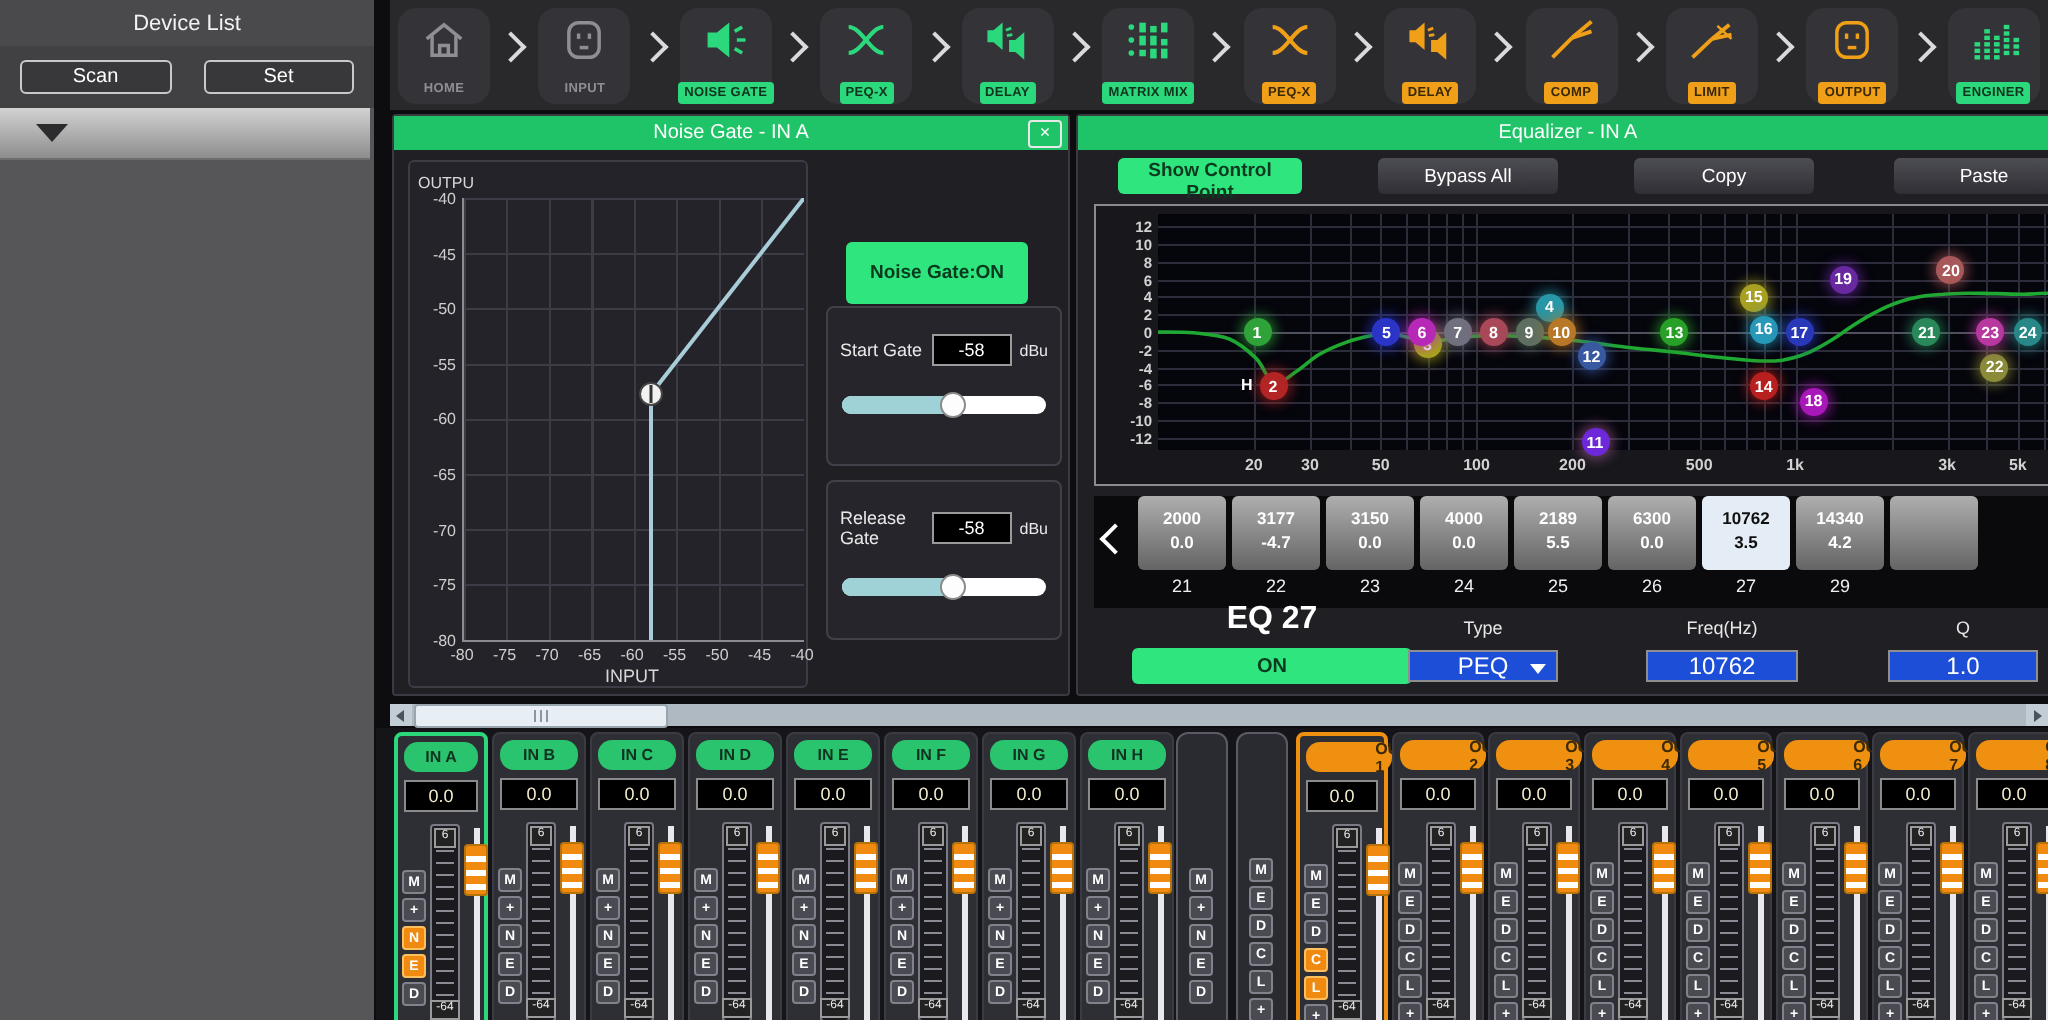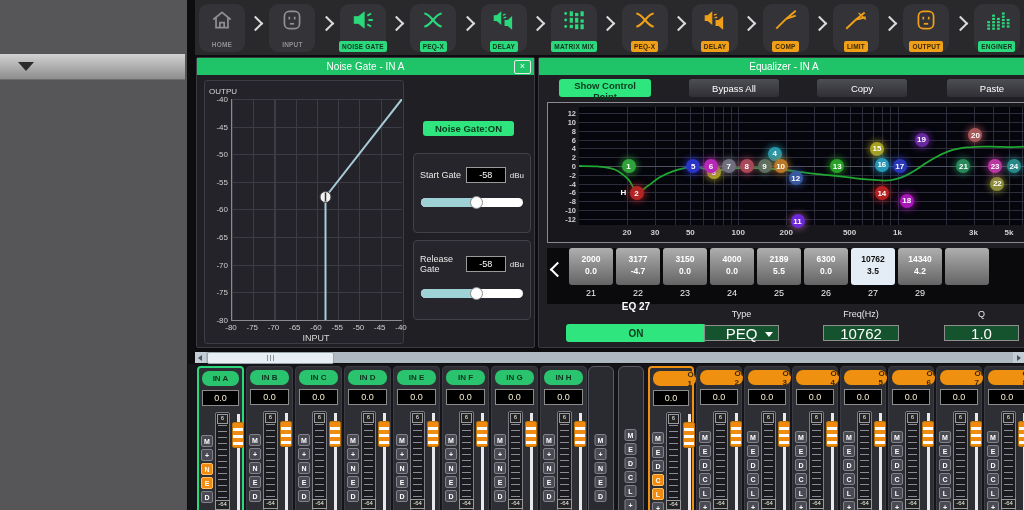--- a/index.html
+++ b/index.html
@@ -34,21 +34,21 @@
   .ng{left:8px;top:57px;width:339px;height:291px;}
   .ng-graph{position:absolute;left:7px;top:22px;width:198px;height:262px;background:#232329;border:1px solid #3c3c45;border-radius:3px;}
   .ng-ylab{position:absolute;left:4px;top:6px;font-size:8px;color:#d8d8d8;}
   .ng-tick{position:absolute;font-size:8px;color:#cfcfcf;}
   .ng-yt{left:0;width:23px;text-align:right;}
   .ng-xt{top:242px;width:22px;text-align:center;}
   .ng-plot{position:absolute;left:26px;top:18px;width:170px;height:221px;border-left:1px solid #8a8a92;border-bottom:1px solid #8a8a92;
     background-image:repeating-linear-gradient(to right,#3c3c46 0 1px,transparent 1px 21.25px),repeating-linear-gradient(to bottom,#3c3c46 0 1px,transparent 1px 27.6px);}
   .ng-plot svg{position:absolute;inset:0;width:100%;height:100%;}
   .ng-xaxis-name{position:absolute;top:252px;left:26px;width:170px;text-align:center;font-size:9px;color:#d8d8d8;}
-  .ng-power{position:absolute;left:226px;top:63px;width:91px;height:15px;background:#2ee57e;border:none;border-radius:3px;color:#093a1e;font-size:9.5px;font-weight:bold;font-family:inherit;}
+  .ng-power{position:absolute;left:226px;top:63px;width:91px;height:31px;background:#2ee57e;border:none;border-radius:3px;color:#093a1e;font-size:9.5px;font-weight:bold;font-family:inherit;}
   .ng-group{position:absolute;left:216px;width:118px;height:80px;border:1px solid #41414a;border-radius:4px;background:#25252b;box-sizing:border-box;}
   .ng-group.g1{top:95px;} .ng-group.g2{top:182px;}
   .ng-row{display:flex;align-items:center;gap:4px;padding:13px 6px 0;}
   .ng-lbl{flex:1;font-size:9px;color:#eaeaea;}
   .ng-val{width:38px;height:14px;background:#000;border:1px solid #9a9a9a;color:#fff;font-size:9px;text-align:center;line-height:14px;}
   .ng-unit{font-size:8px;color:#eaeaea;}
   .ng-slider{position:relative;margin:15px 7px 0;height:9px;background:#fff;border-radius:5px;}
   .ng-slider .fill{position:absolute;left:0;top:0;bottom:0;background:#9fd2d6;border-radius:5px;}
   .ng-slider .knob{position:absolute;top:-2.5px;width:13px;height:13px;margin-left:-7px;background:#fdfdfd;border:1px solid #8a8a8a;border-radius:50%;box-sizing:border-box;}
   
@@ -66,24 +66,24 @@
   .eq-curve{position:absolute;inset:0;width:100%;height:100%;overflow:visible;}
   .eq-pt{position:absolute;width:14px;height:14px;margin:-7px 0 0 -7px;border-radius:50%;color:#fff;font-size:8px;font-weight:bold;
          display:flex;align-items:center;justify-content:center;}
   .eq-pt .pfx{position:absolute;left:-9px;top:2px;color:#fff;}
   .eq-bands{position:absolute;left:8px;top:190px;width:484px;height:56px;background:#0a0a0d;display:flex;align-items:flex-start;overflow:hidden;}
   .bands-arrow{flex:none;width:9px;height:9px;border-left:2px solid #fff;border-bottom:2px solid #fff;transform:rotate(45deg);margin:16px 6px 0 5px;}
   .band-col{flex:none;width:44px;margin-right:3px;}
   .band-cell{height:37px;border-radius:3px;background:linear-gradient(#aeaeae,#646464);color:#fff;font-size:8.5px;font-weight:bold;text-align:center;padding-top:5px;box-sizing:border-box;line-height:12px;}
   .band-cell.sel{background:#e4edf5;color:#101010;}
   .band-num{height:14px;color:#efefef;font-size:9px;text-align:center;padding-top:3px;}
-  .eq-name{position:absolute;left:27px;top:243px;width:140px;text-align:center;color:#fff;font-size:10px;font-weight:bold;}
+  .eq-name{position:absolute;left:27px;top:243px;width:140px;text-align:center;color:#fff;font-size:16px;font-weight:bold;}
   .eq-on{position:absolute;left:27px;top:266px;width:140px;height:18px;background:#2ee57e;border:none;border-radius:3px;color:#0c3a1e;font-size:10px;font-weight:bold;font-family:inherit;}
   .eq-param-lbl{position:absolute;top:251px;text-align:center;color:#e8e8e8;font-size:9px;}
-  .eq-param-box{position:absolute;top:267px;height:16px;background:#14532d;border:1px solid #8e8e8e;color:#fff;font-size:15px;display:flex;align-items:center;justify-content:center;box-sizing:border-box;}
+  .eq-param-box{position:absolute;top:267px;height:16px;background:#1d4ed8;border:1px solid #8e8e8e;color:#fff;font-size:12px;display:flex;align-items:center;justify-content:center;box-sizing:border-box;}
   .dd-arrow{position:absolute;right:5px;top:6px;width:0;height:0;border-left:4px solid transparent;border-right:4px solid transparent;border-top:5px solid #fff;}
   
   .hscroll{position:absolute;left:7px;top:352px;width:829px;height:11px;background:#aeb9c2;}
   .hs-arrow{position:absolute;top:0;width:11px;height:11px;background:#c3cdd5;}
   .hs-arrow.l{left:0;} .hs-arrow.r{right:0;}
   .hs-arrow span{position:absolute;left:3px;top:2.5px;width:0;height:0;border-top:3px solid transparent;border-bottom:3px solid transparent;}
   .hs-arrow.l span{border-right:4px solid #4a545c;}
   .hs-arrow.r span{border-left:4px solid #4a545c;left:4px;}
   .hs-thumb{position:absolute;left:12px;top:0;width:125px;height:10px;background:#e7eef4;border:1px solid #99a5ad;border-radius:2px;}
   .hs-thumb::after{content:"";position:absolute;left:50%;top:2px;bottom:2px;width:8px;margin-left:-4px;background:repeating-linear-gradient(to right,#8a96a0 0 1px,transparent 1px 3px);}
@@ -108,20 +108,27 @@
   .ftrack{position:absolute;left:5px;top:0;bottom:0;width:3px;background:#e9e9ed;}
   .fhandle{position:absolute;left:0;top:8px;width:12px;height:26px;border-radius:2px;border:1px solid #b87408;box-sizing:border-box;
     background:linear-gradient(to bottom,#f08a10 0 5px,#fff 5px 8px,#f08a10 8px 12px,#fff 12px 15px,#f08a10 15px 19px,#fff 19px 22px,#f08a10 22px);}
 </style>
 </head>
 <body>
 
 <div class="app">
 
   <aside class="sidebar">
+    <div class="sb-top">
+      <div class="sb-title">Device List</div>
+      <div class="sb-btns">
+        <button class="sb-btn">Scan</button>
+        <button class="sb-btn">Set</button>
+      </div>
+    </div>
     <div class="sb-drop">
       <span class="sb-tri"></span>
     </div>
   </aside>
 
   <div class="main">
 
     <div class="topbar" id="toolbar">
         <div class="tb-item">
           <div class="tb-icon idle">

